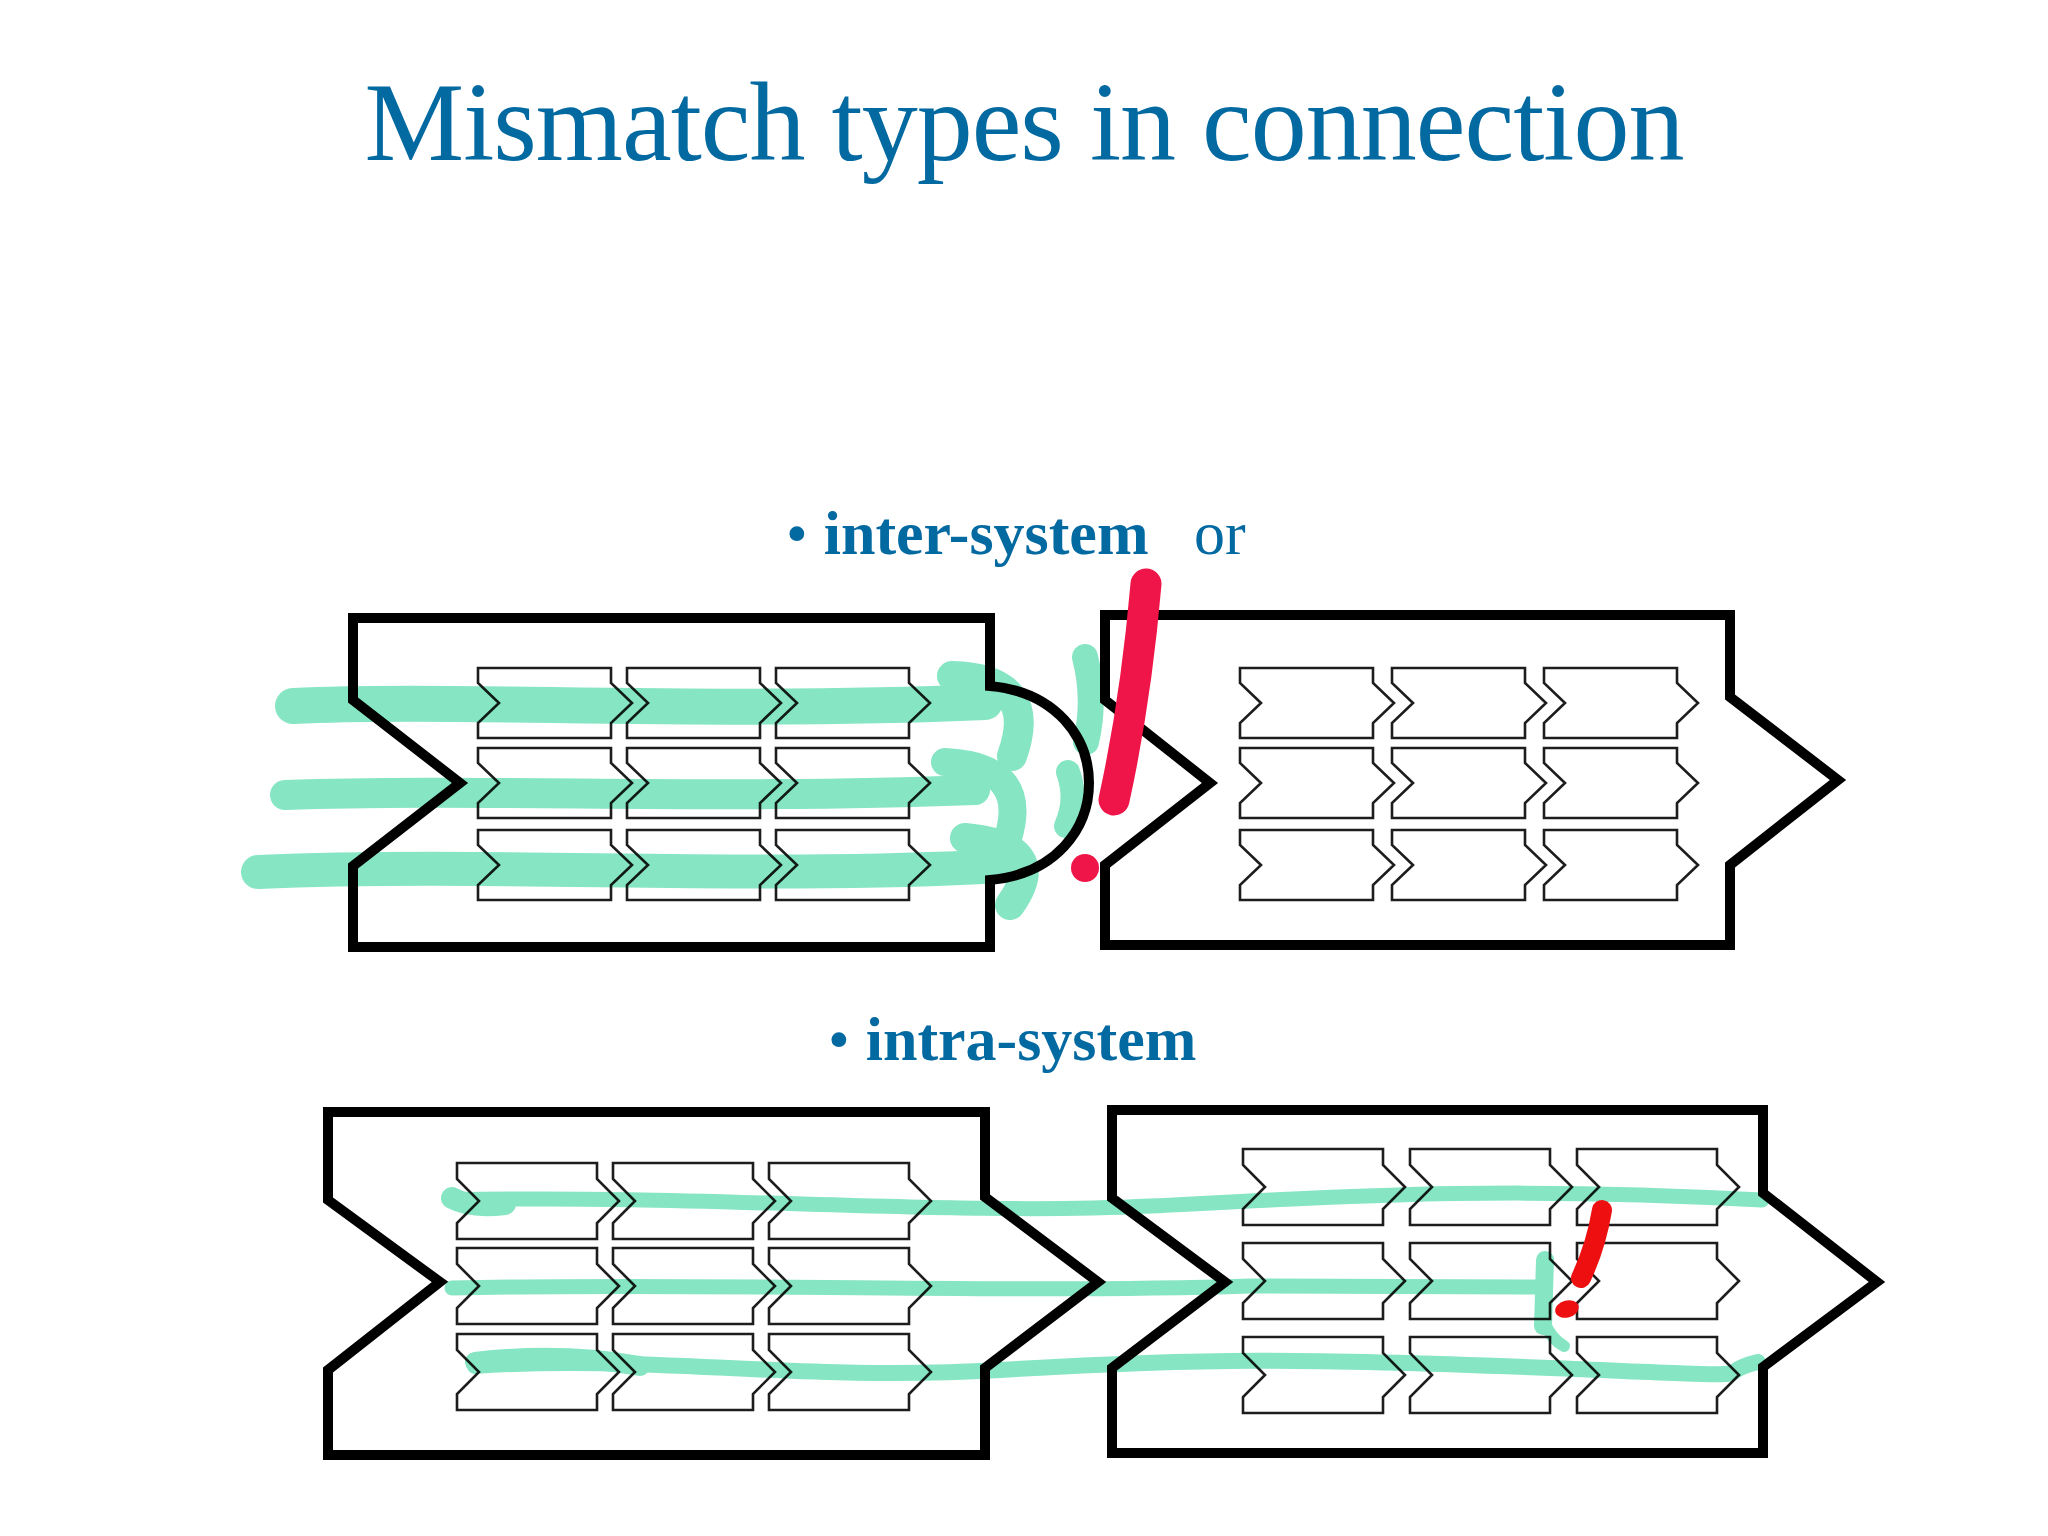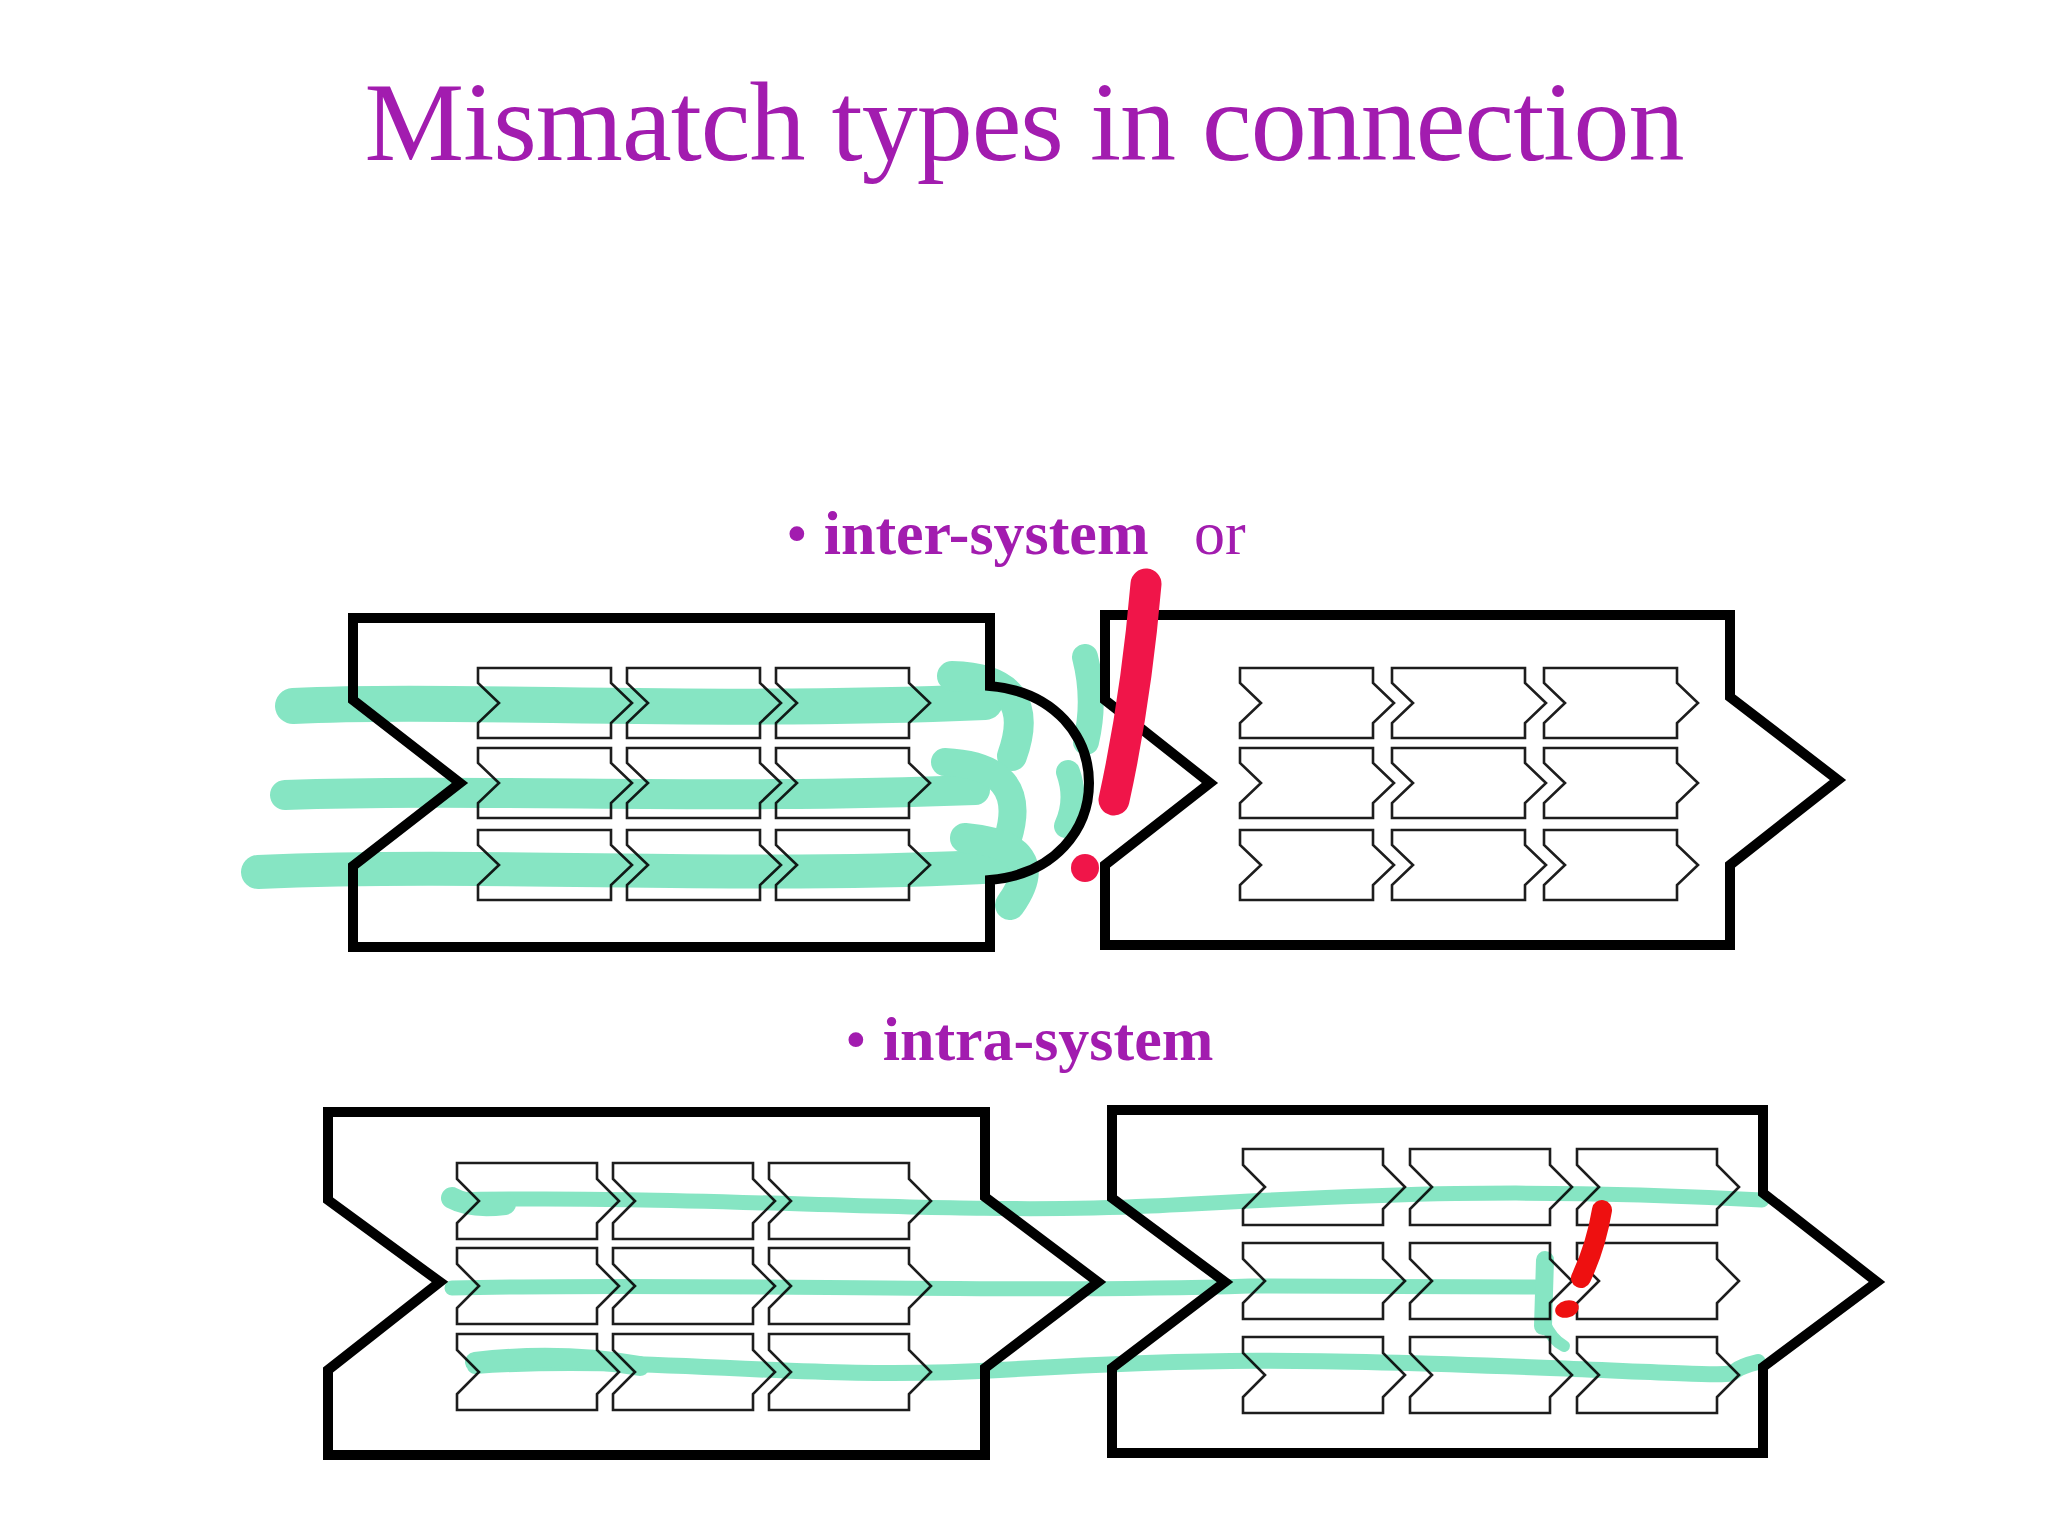--- a/index.html
+++ b/index.html
@@ -2,21 +2,21 @@
 <html><head>
 <meta charset="utf-8">
 <style>
   html,body{margin:0;padding:0;background:#ffffff;}
   .slide{
     position:relative;
     width:2048px;height:1536px;
     background:#ffffff;
     overflow:hidden;
     font-family:"Liberation Serif", serif;
-    color:#a21caf;
+    color:#0369a1;
   }
   .title{
     position:absolute;left:0;right:0;top:66px;
     text-align:center;
     font-size:112px;line-height:1;
     font-weight:400;
     letter-spacing:-1px;
     margin:0;
   }
   .subtitle{
@@ -33,21 +33,21 @@
     display:inline-block;
     margin-right:16px;
   }
   .bullet b{font-weight:700;}
   .bullet .suffix{
     white-space:pre;
     margin-left:30px;
     font-weight:400;
   }
   .bullet-inter{left:786px;top:502px;}
-  .bullet-intra{left:845px;top:1008px;}
+  .bullet-intra{left:828px;top:1008px;}
   svg.diagram{
     position:absolute;left:0;top:0;
   }
   .green{ mix-blend-mode:multiply; opacity:0.95; }
 </style>
 </head>
 <body>
 
 <div class="slide">
 

